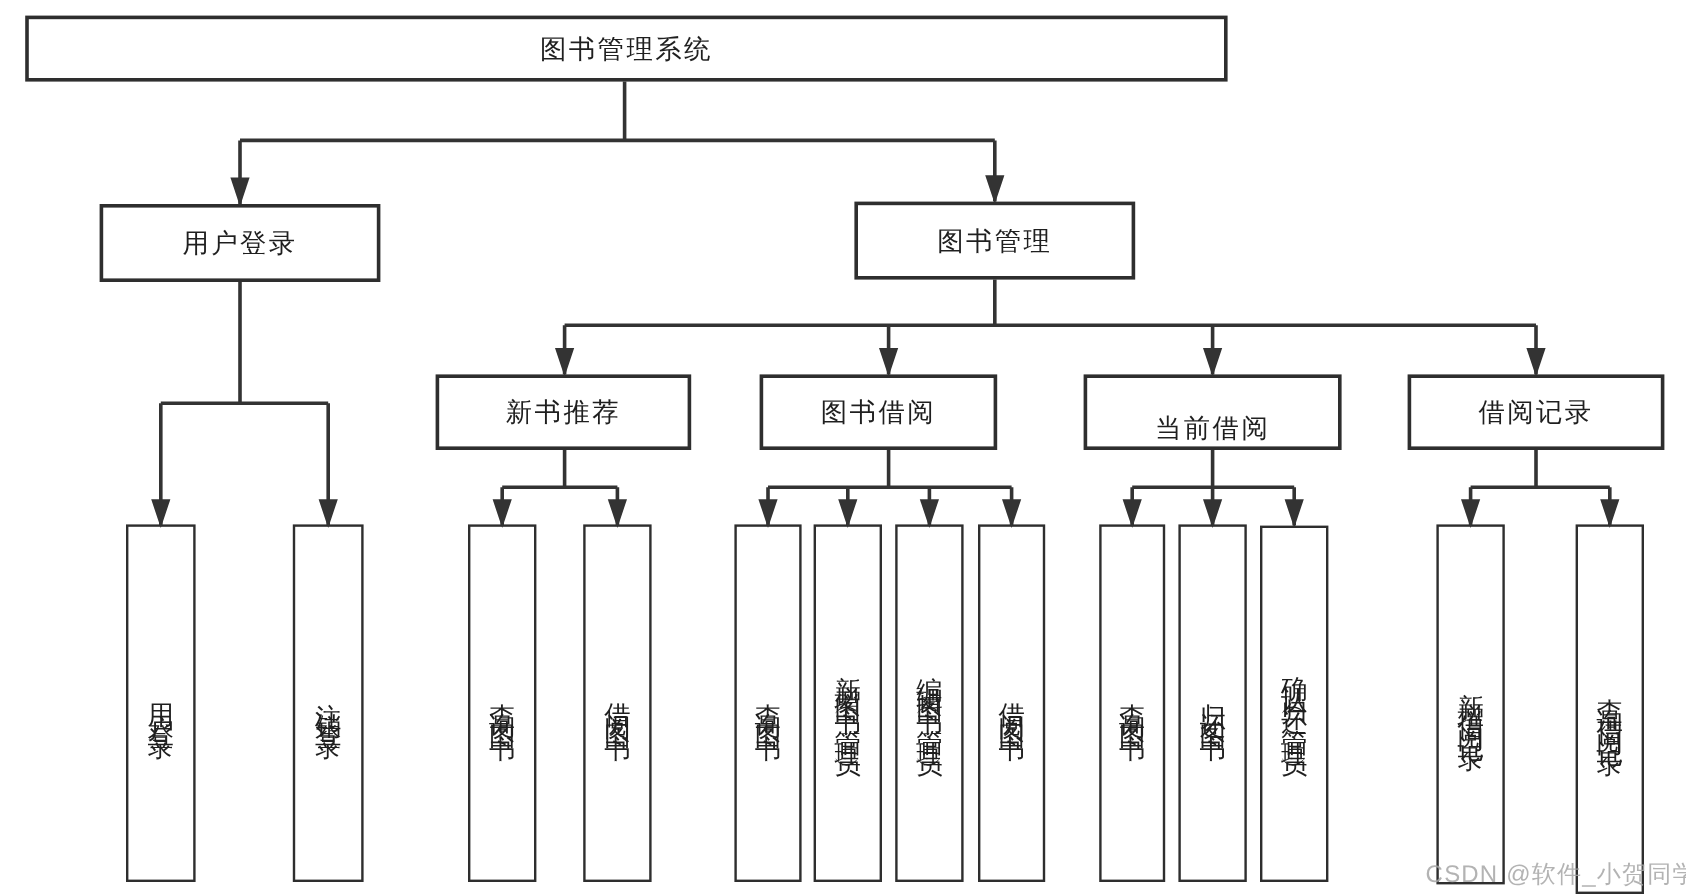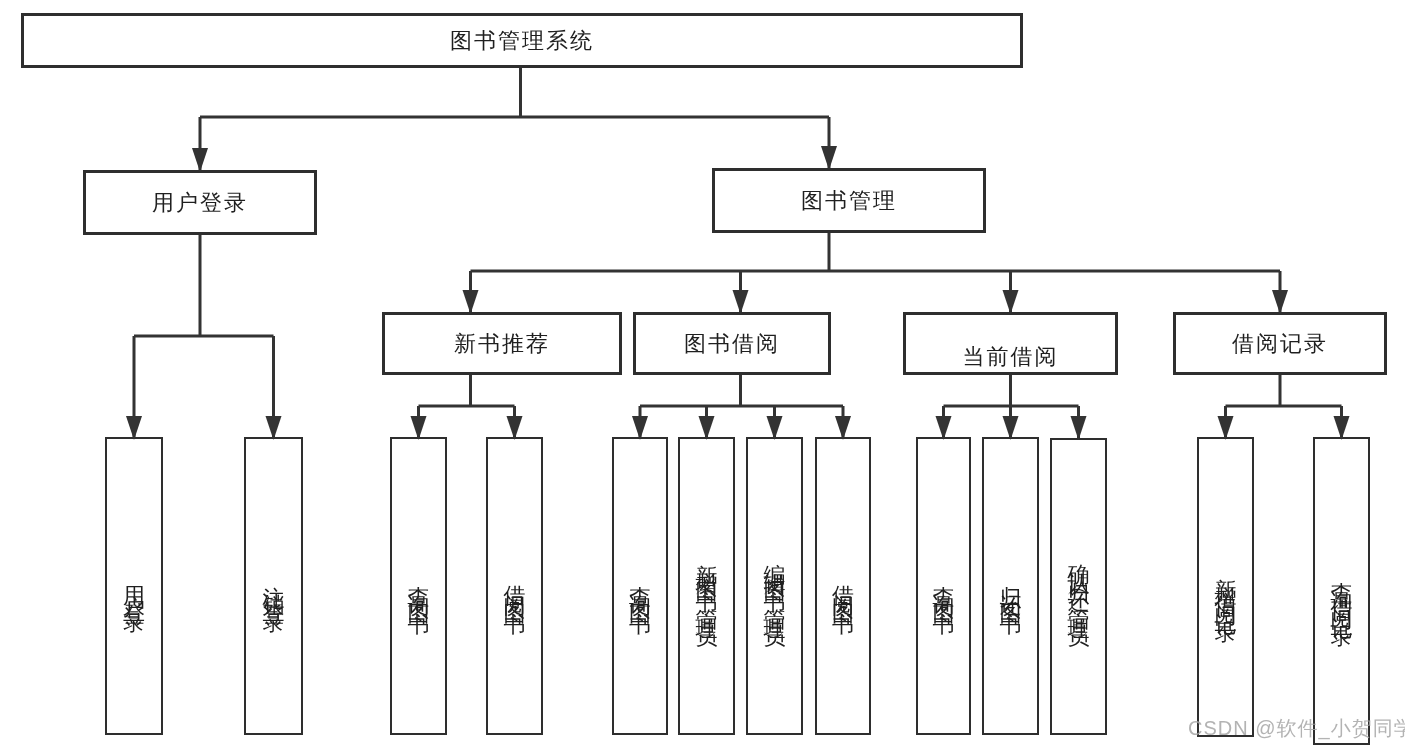--- a/index.html
+++ b/index.html
@@ -93,25 +93,25 @@
     </g>
   </svg>
 
   <div class="node" style="left:21px; top:13px; width:1002px; height:55px;">
     <span class="h-label">图书管理系统</span>
   </div>
 
   <div class="node" style="left:83px; top:170px; width:234px; height:65px;">
     <span class="h-label">用户登录</span>
   </div>
-  <div class="node" style="left:712px; top:168px; width:274px; height:65px;justify-content:center;">
+  <div class="node" style="left:712px; top:168px; width:234px; height:65px;justify-content:center;">
     <span class="h-label">图书管理</span>
   </div>
 
-  <div class="node" style="left:382px; top:312px; width:240px; height:63px;">
+  <div class="node" style="left:363px; top:312px; width:213px; height:63px;">
     <span class="h-label">新书推荐</span>
   </div>
   <div class="node" style="left:633px; top:312px; width:198px; height:63px;">
     <span class="h-label">图书借阅</span>
   </div>
   <div class="node" style="left:903px; top:312px; width:215px; height:63px;align-items:flex-end;">
     <span class="h-label">当前借阅</span>
   </div>
   <div class="node" style="left:1173px; top:312px; width:214px; height:63px;">
     <span class="h-label">借阅记录</span>

